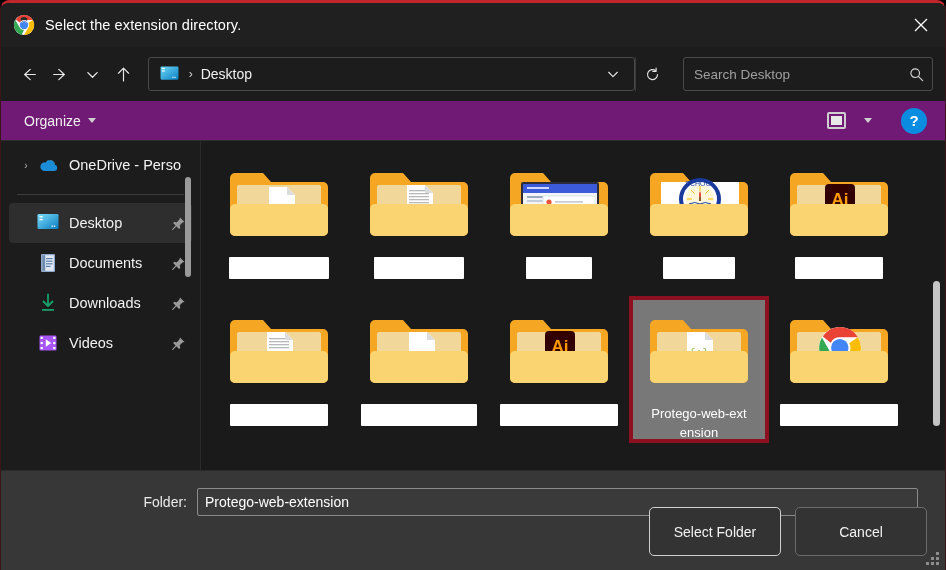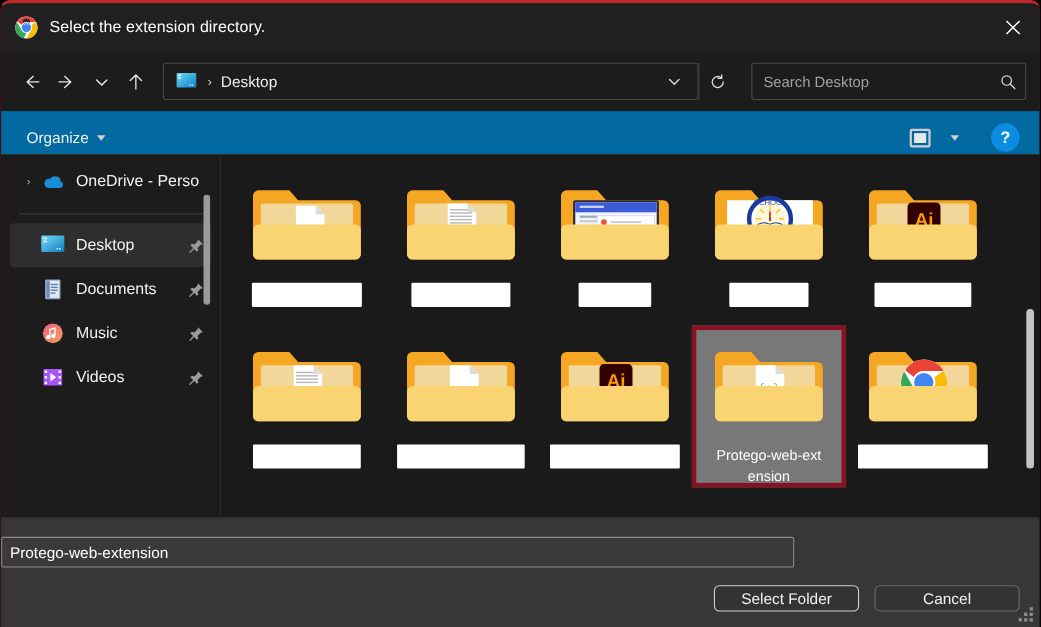--- a/index.html
+++ b/index.html
@@ -99,23 +99,23 @@
     flex: 1; background: transparent; border: 0; outline: 0;
     color: #d946ef; font-size: 13.5px;
     font-family: "Liberation Sans", sans-serif;
   }
   #searchbox input::placeholder { color: #a0a0a0; }
   #search-icon { width: 15px; height: 15px; color: #d8d8d8; flex: none; }
 
   
   #cmdbar {
     height: 40px; min-height: 40px;
-    background: #0369a1;
+    background: #701a75;
     border-bottom: 1px solid #2e2e2e;
-    display: flex; align-items: flex-end;
+    display: flex; align-items: center;
     padding: 0 12px;
   }
   .cmdbtn {
     height: 30px; display: flex; align-items: center; gap: 7px;
     color: #f0f0f0; font-size: 14px;
     padding: 0 11px; border-radius: 4px; cursor: default;
   }
   .caret-dn {
     width: 0; height: 0;
     border-left: 4.5px solid transparent;
@@ -240,21 +240,21 @@
     background: #3a3a3a; border: 1px solid #8b8b8b; border-radius: 2px;
     color: #ffffff; font-size: 14px;
     padding: 0 7px; outline: none;
     font-family: "Liberation Sans", sans-serif;
   }
   #btn-row {
     position: absolute; right: 18px; bottom: 14px;
     display: flex; gap: 14px;
   }
   .dlgbtn {
-    width: 132px; height: 24px;
+    width: 132px; height: 49px;
     background: #333333; border: 1px solid #6b6b6b; border-radius: 5px;
     color: #f2f2f2; font-size: 14px;
     display: flex; align-items: center; justify-content: center;
     cursor: default;
     font-family: "Liberation Sans", sans-serif;
   }
   .dlgbtn.primary { border-color: #cfcfcf; }
   #grip { position: absolute; right: 6px; bottom: 5px; width: 14px; height: 14px; }
   #grip span {
     position: absolute; width: 3px; height: 3px; background: #8d8d8d;
@@ -419,40 +419,34 @@
           <rect x="9" y="11.2" width="6.5" height="1.2" fill="#5d7fa8"></rect>
           <rect x="9" y="13.8" width="4.5" height="1.2" fill="#5d7fa8"></rect>
         </svg>
         <span class="side-label">Documents</span>
         <svg class="side-pin" viewBox="0 0 16 16">
           <path d="M9.6 1.6 L14.4 6.4 L12.2 7 L9.2 10 L10 12.4 L8.6 13.8 L2.2 7.4 L3.6 6 L6 6.8 L9 3.8 Z" fill="#9a9a9a"></path>
           <path d="M5.4 10.6 L1.8 14.2" stroke="#9a9a9a" stroke-width="1.2" stroke-linecap="round"></path>
         </svg>
       </div>
 
-
-
       <div class="side-item">
         <span class="side-spacer"></span>
         <svg class="side-icon" viewBox="0 0 22 22">
-          <defs>
-              <linearGradient id="mg1" x1="0" y1="0" x2="1" y2="1">
-            <stop offset="0" stop-color="#f05f7c"></stop>
-                <stop offset="1" stop-color="#f0a060"></stop>
-          </linearGradient>
-            </defs>
-          <circle cx="11" cy="11" r="9" fill="url(#mg1)"></circle>
-          <path d="M13.6 5.4 V13.2 A2 2 0 1 1 12.4 11.4 V7.2 L9 8.2 V14.4 A2 2 0 1 1 7.8 12.6 V7.2 Z" fill="#ffffff"></path>
-        </svg>
-        <span class="side-label">Music</span>
+          <path d="M11 2.5 V13.5 M6.5 9.5 L11 14 L15.5 9.5" stroke="#18a06a" stroke-width="1.8" fill="none" stroke-linecap="round" stroke-linejoin="round"></path>
+          <rect x="5" y="17" width="12" height="1.8" fill="#18a06a"></rect>
+        </svg>
+        <span class="side-label">Downloads</span>
         <svg class="side-pin" viewBox="0 0 16 16">
           <path d="M9.6 1.6 L14.4 6.4 L12.2 7 L9.2 10 L10 12.4 L8.6 13.8 L2.2 7.4 L3.6 6 L6 6.8 L9 3.8 Z" fill="#9a9a9a"></path>
           <path d="M5.4 10.6 L1.8 14.2" stroke="#9a9a9a" stroke-width="1.2" stroke-linecap="round"></path>
         </svg>
       </div>
+
+
 
       <div class="side-item">
         <span class="side-spacer"></span>
         <svg class="side-icon" viewBox="0 0 22 22">
           <rect x="2.5" y="3.5" width="17" height="15" rx="1.2" fill="#a855f7"></rect>
           <rect x="3.6" y="4.8" width="2.2" height="2.2" fill="#ffffff"></rect>
           <rect x="3.6" y="9.9" width="2.2" height="2.2" fill="#ffffff"></rect>
           <rect x="3.6" y="15" width="2.2" height="2.2" fill="#ffffff"></rect>
           <rect x="16.2" y="4.8" width="2.2" height="2.2" fill="#ffffff"></rect>
           <rect x="16.2" y="9.9" width="2.2" height="2.2" fill="#ffffff"></rect>
@@ -621,20 +615,21 @@
           <div class="tile-label redacted w9"></div>
         </div>
 
       </div>
       <div id="grid-scroll"></div>
     </div>
   </div>
 
   <div id="footer">
     <div id="folder-row">
+      <div id="folder-label">Folder:</div>
       <input id="folder-input" type="text" value="Protego-web-extension" style="">
     </div>
     <div id="btn-row">
       <div class="dlgbtn primary">
         <span>Select Folder</span>
       </div>
       <div class="dlgbtn">
         <span>Cancel</span>
       </div>
     </div>

